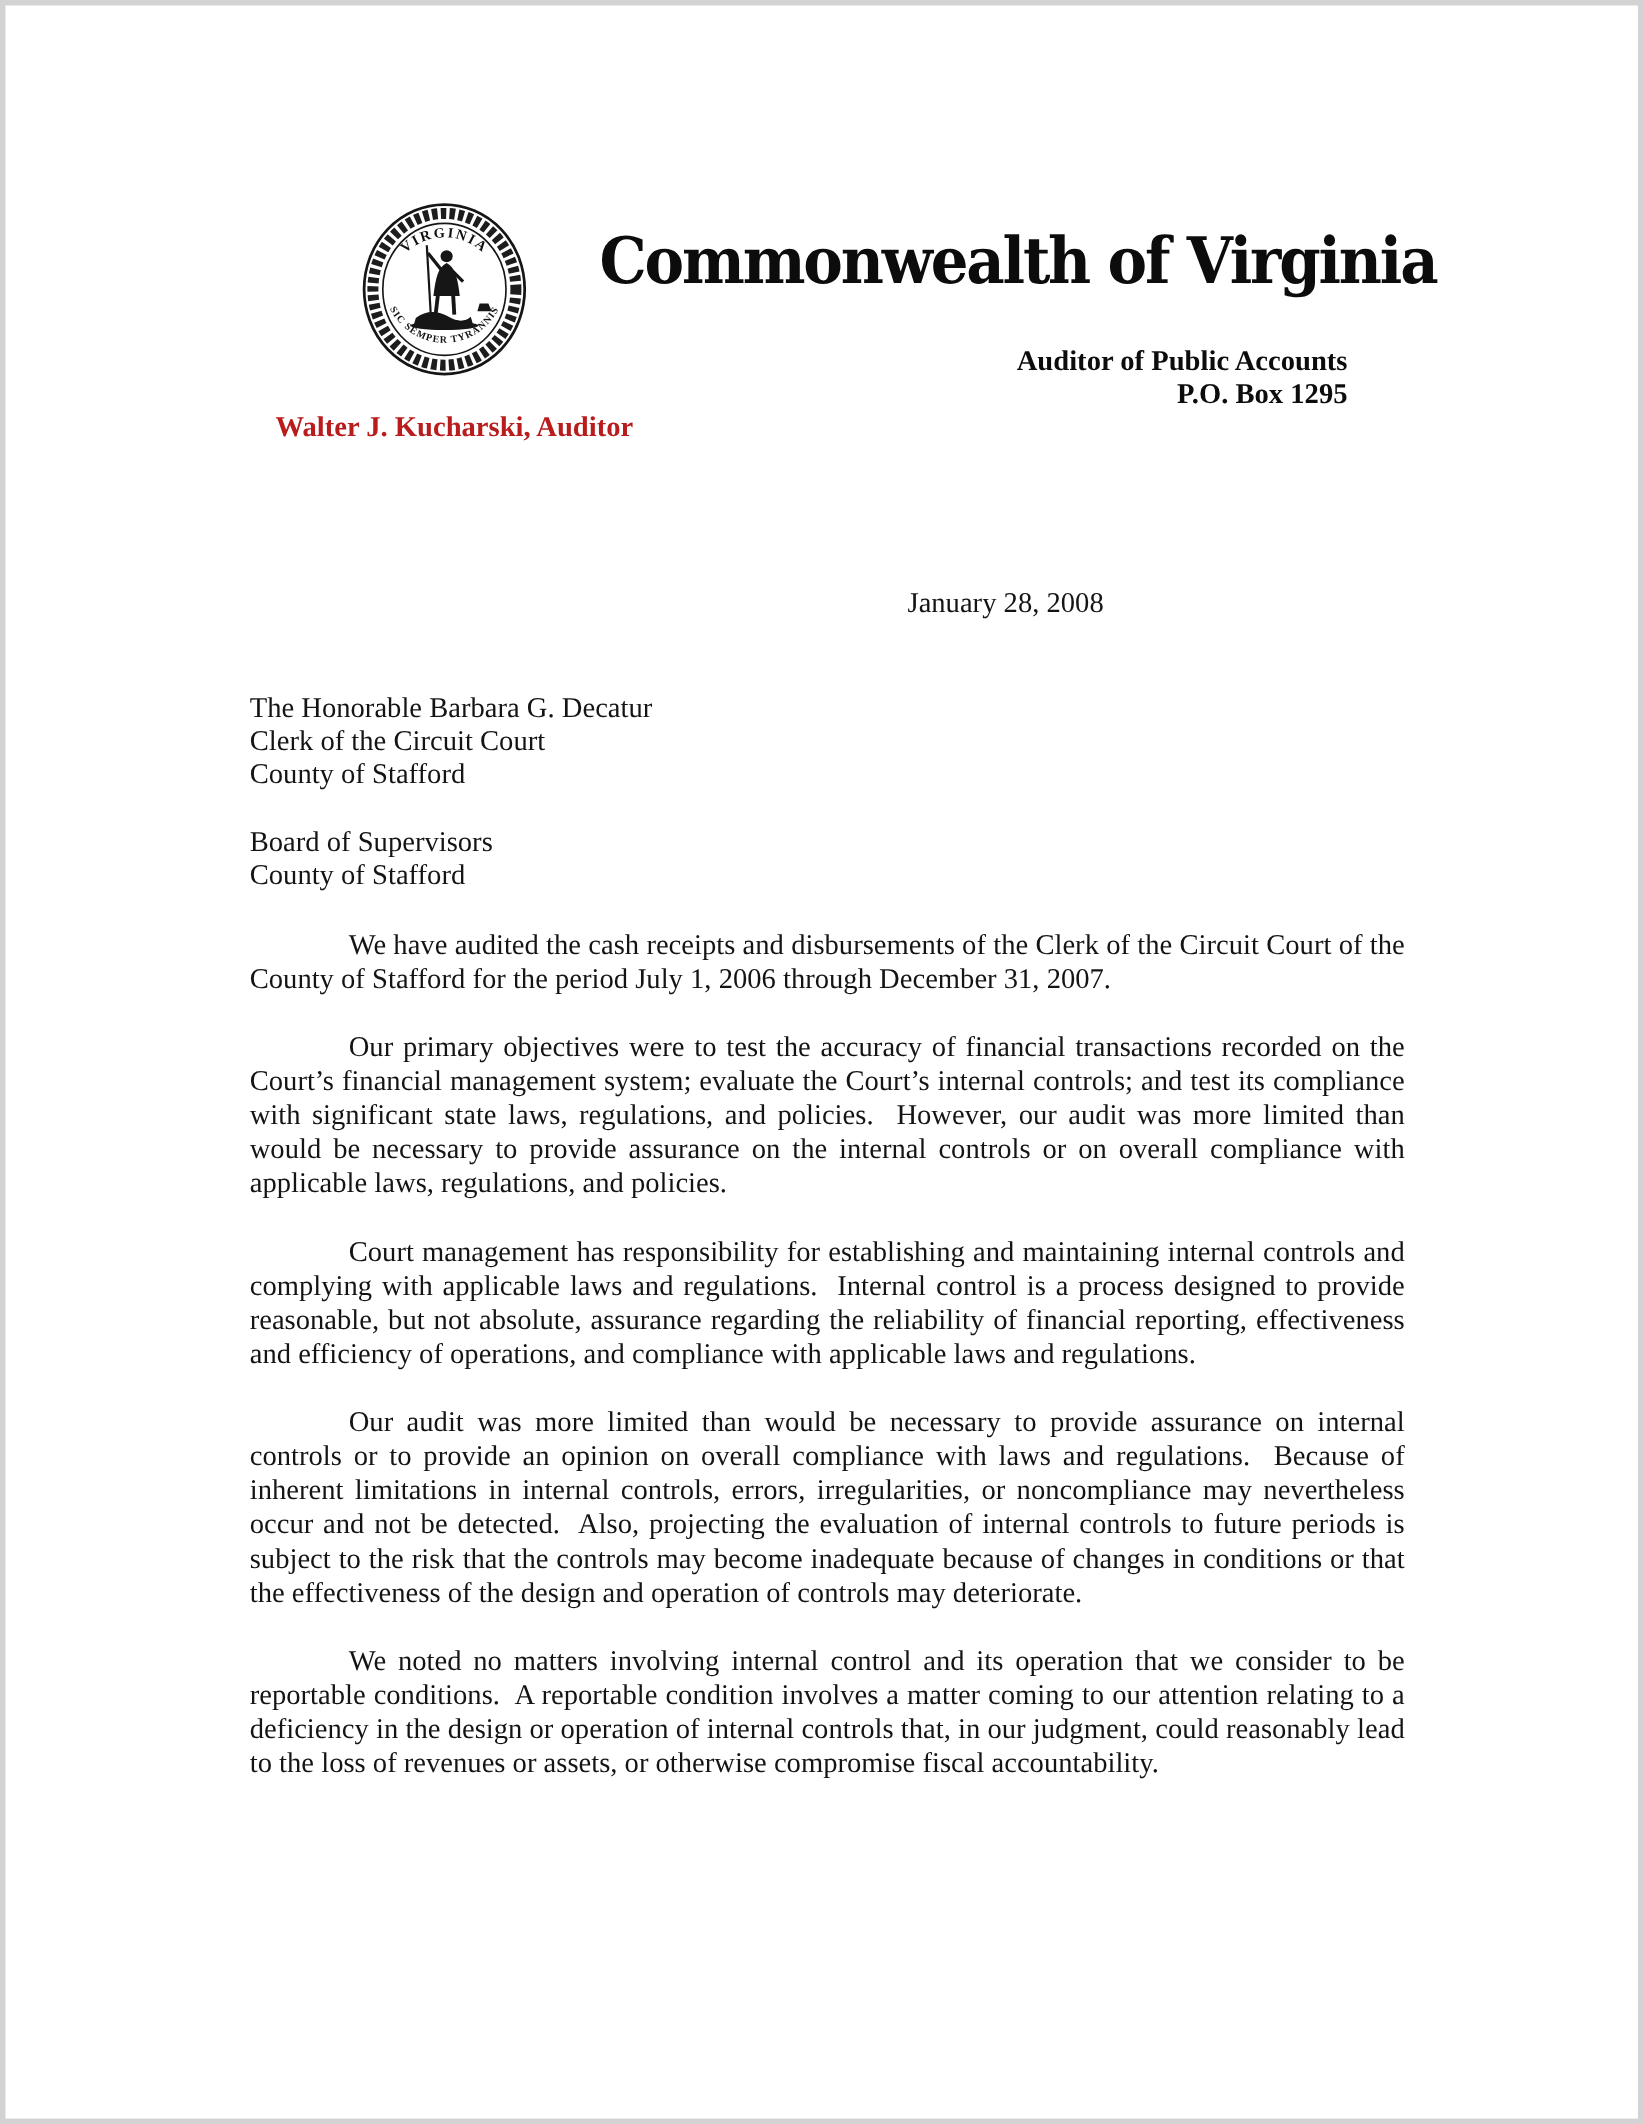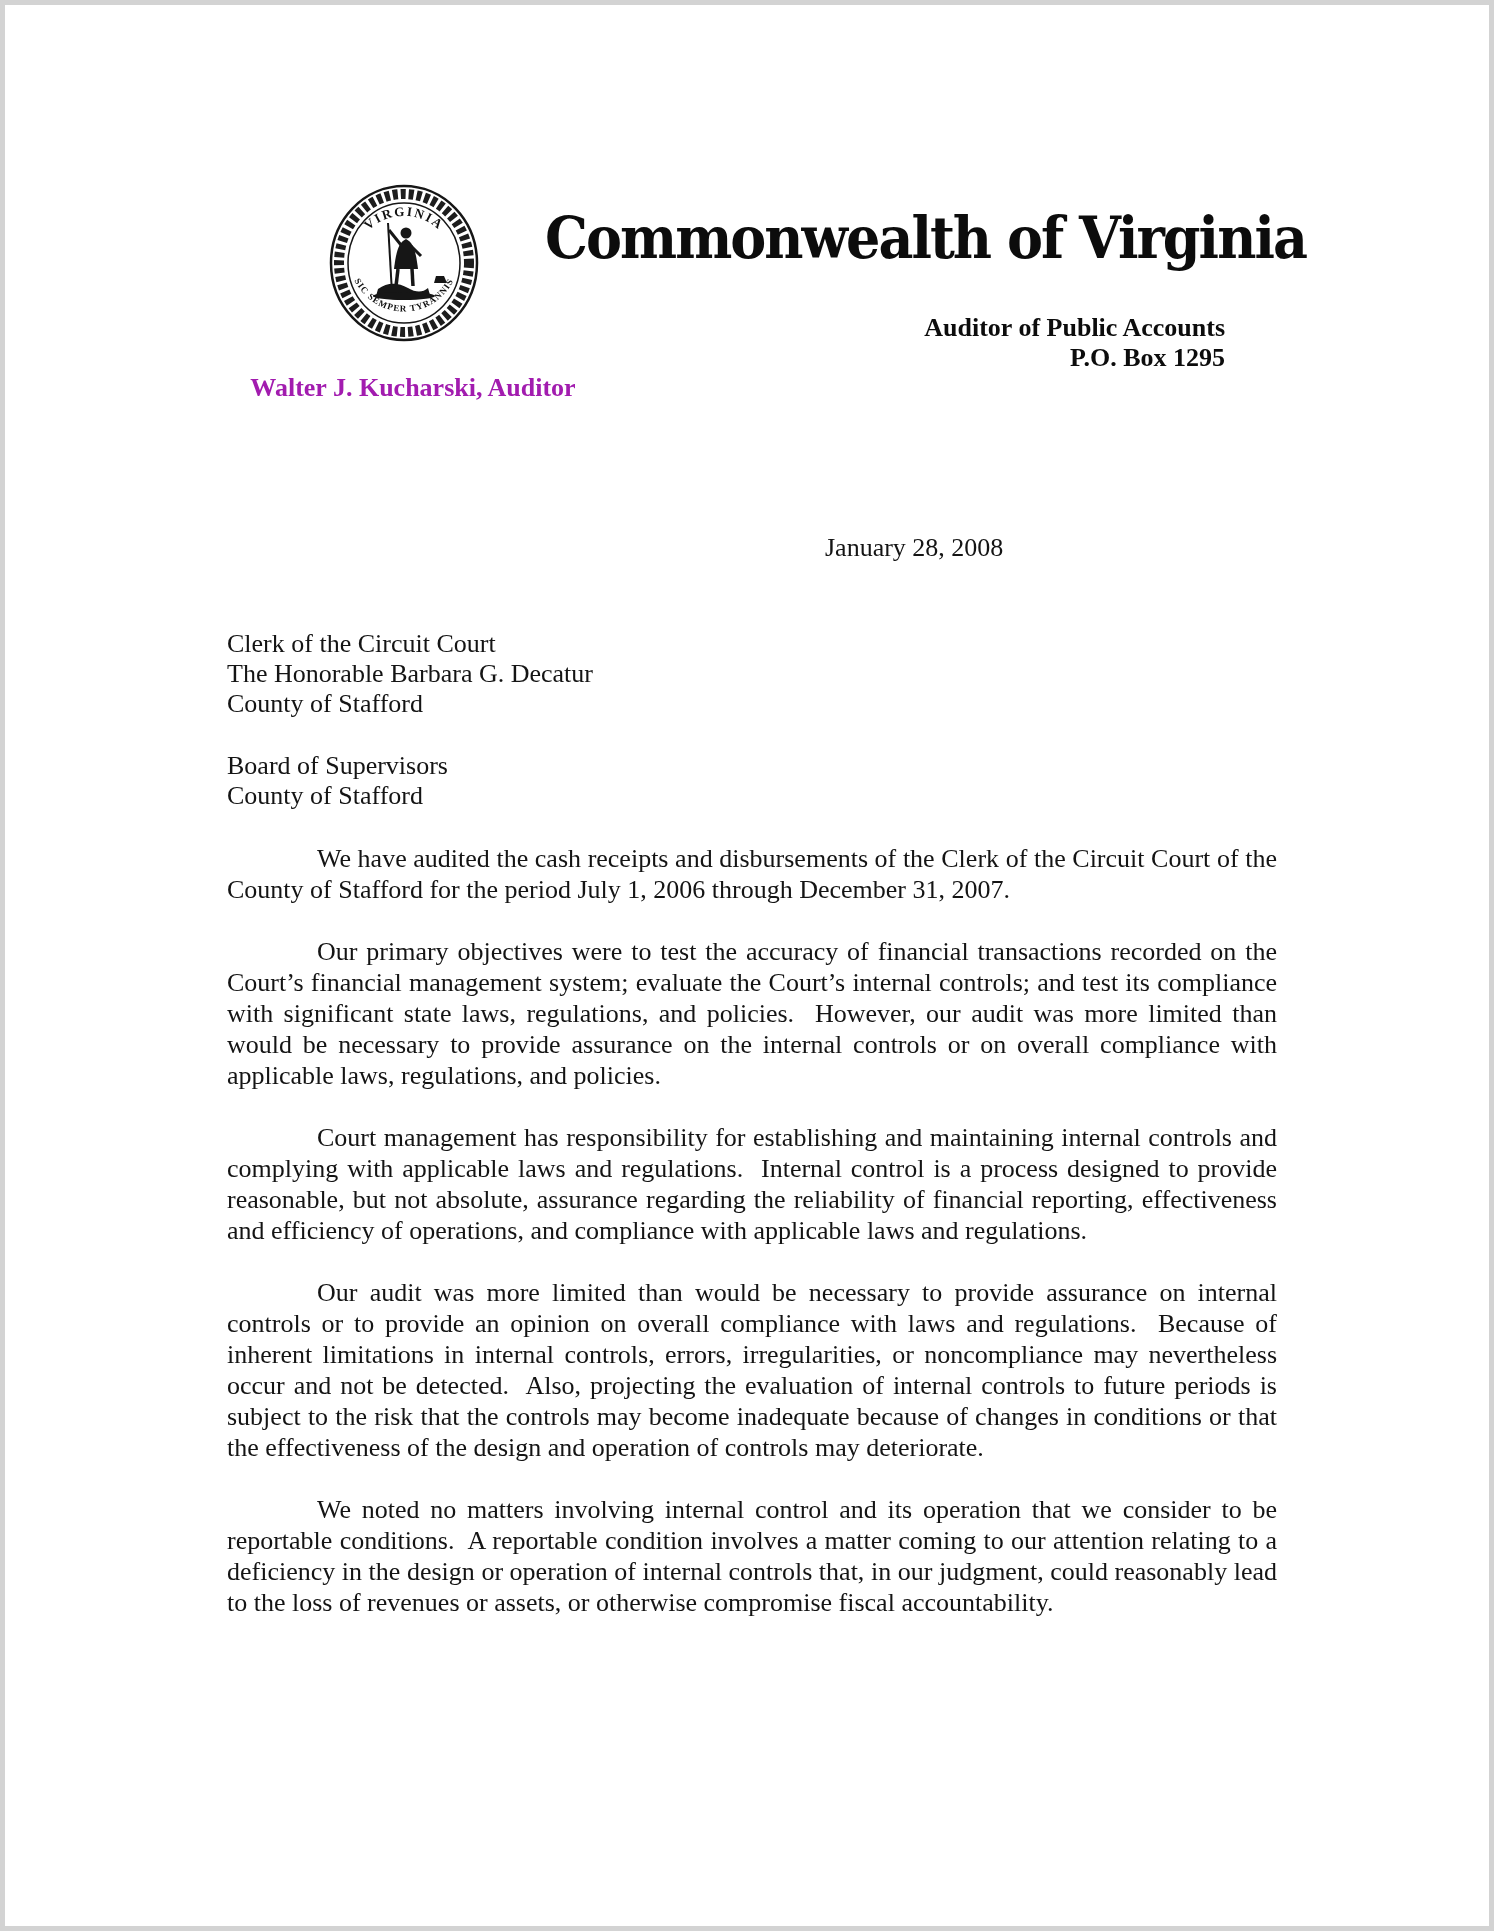--- a/index.html
+++ b/index.html
@@ -52,21 +52,21 @@
     color: #0c0c0c;
   }
   .auditor-name {
     position: absolute;
     left: 222px;
     top: 368px;
     width: 372px;
     text-align: center;
     font-weight: bold;
     font-size: 26px;
-    color: #a21caf;
+    color: #b91c1c;
   }
   
   .letter {
     position: absolute;
     left: 222px;
     top: 528px;
     width: 1050px;
     font-size: 26px;
     color: #141414;
   }
@@ -128,22 +128,22 @@
     <div>P.O. Box 1295</div>
   </div>
 
   <div class="auditor-name">Walter J. Kucharski, Auditor</div>
 
   <div class="letter">
 
     <p class="date-line">January 28, 2008</p>
 
     <div class="addr-block">
+      <div>The Honorable Barbara G. Decatur</div>
       <div>Clerk of the Circuit Court</div>
-      <div>The Honorable Barbara G. Decatur</div>
       <div>County of Stafford</div>
     </div>
 
     <div class="addr-block">
       <div>Board of Supervisors</div>
       <div>County of Stafford</div>
     </div>
 
     <p class="body-para">We have audited the cash receipts and disbursements of the Clerk of the Circuit Court of the County of Stafford for the period July 1, 2006 through December 31, 2007.</p>
     <p class="body-para">Our primary objectives were to test the accuracy of financial transactions recorded on the Court’s financial management system; evaluate the Court’s internal controls; and test its compliance with significant state laws, regulations, and policies.  However, our audit was more limited than would be necessary to provide assurance on the internal controls or on overall compliance with applicable laws, regulations, and policies.</p>

